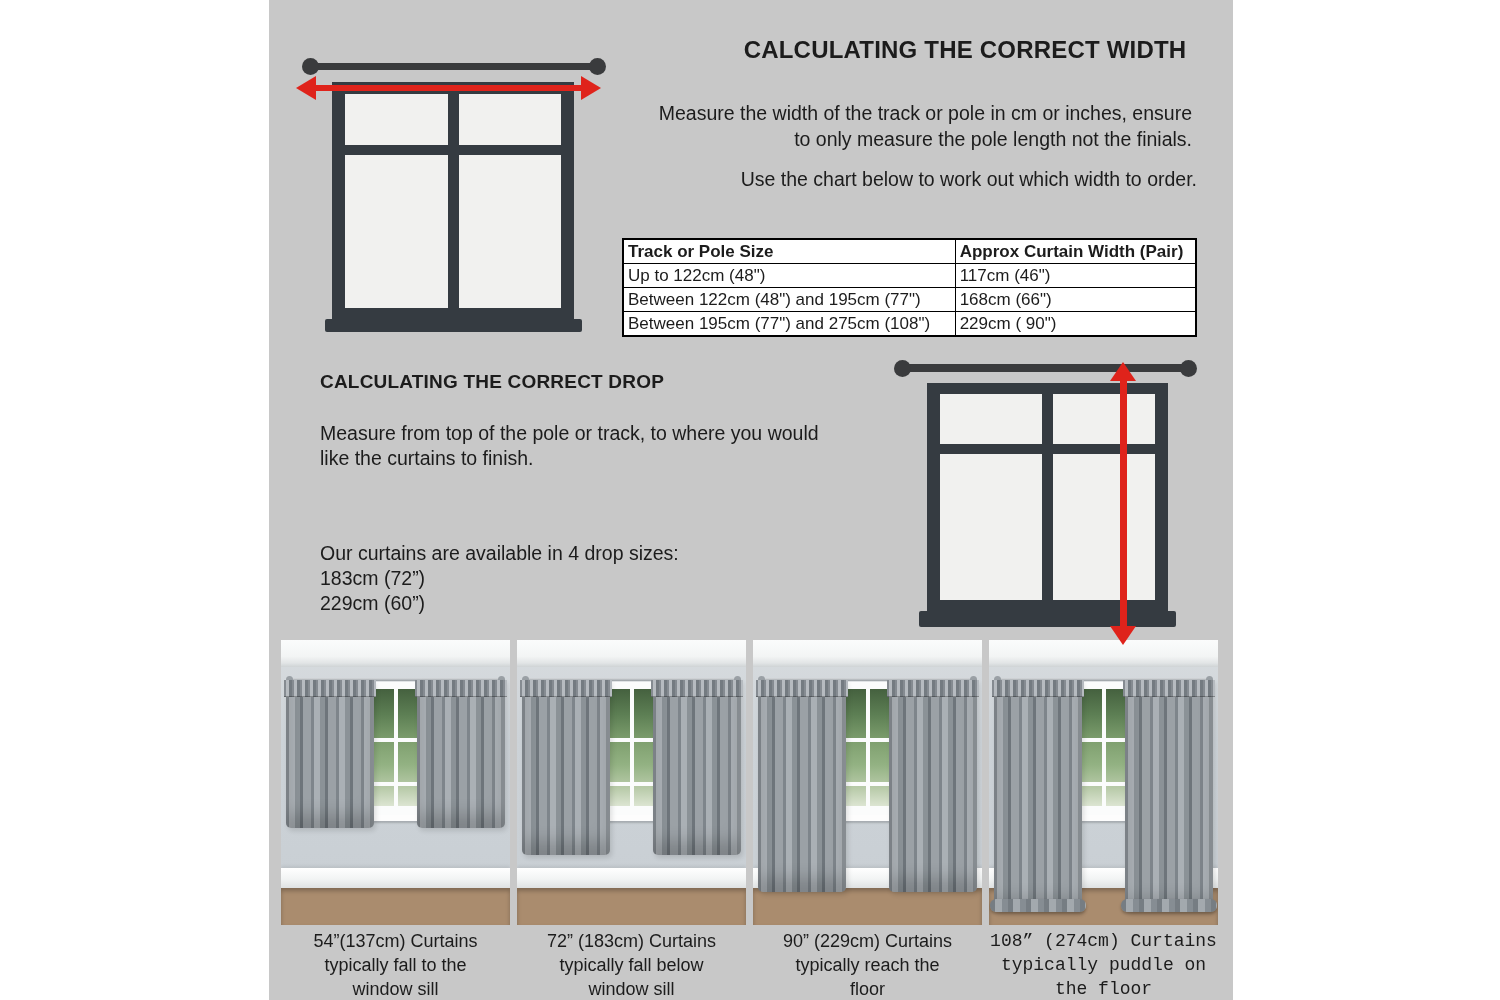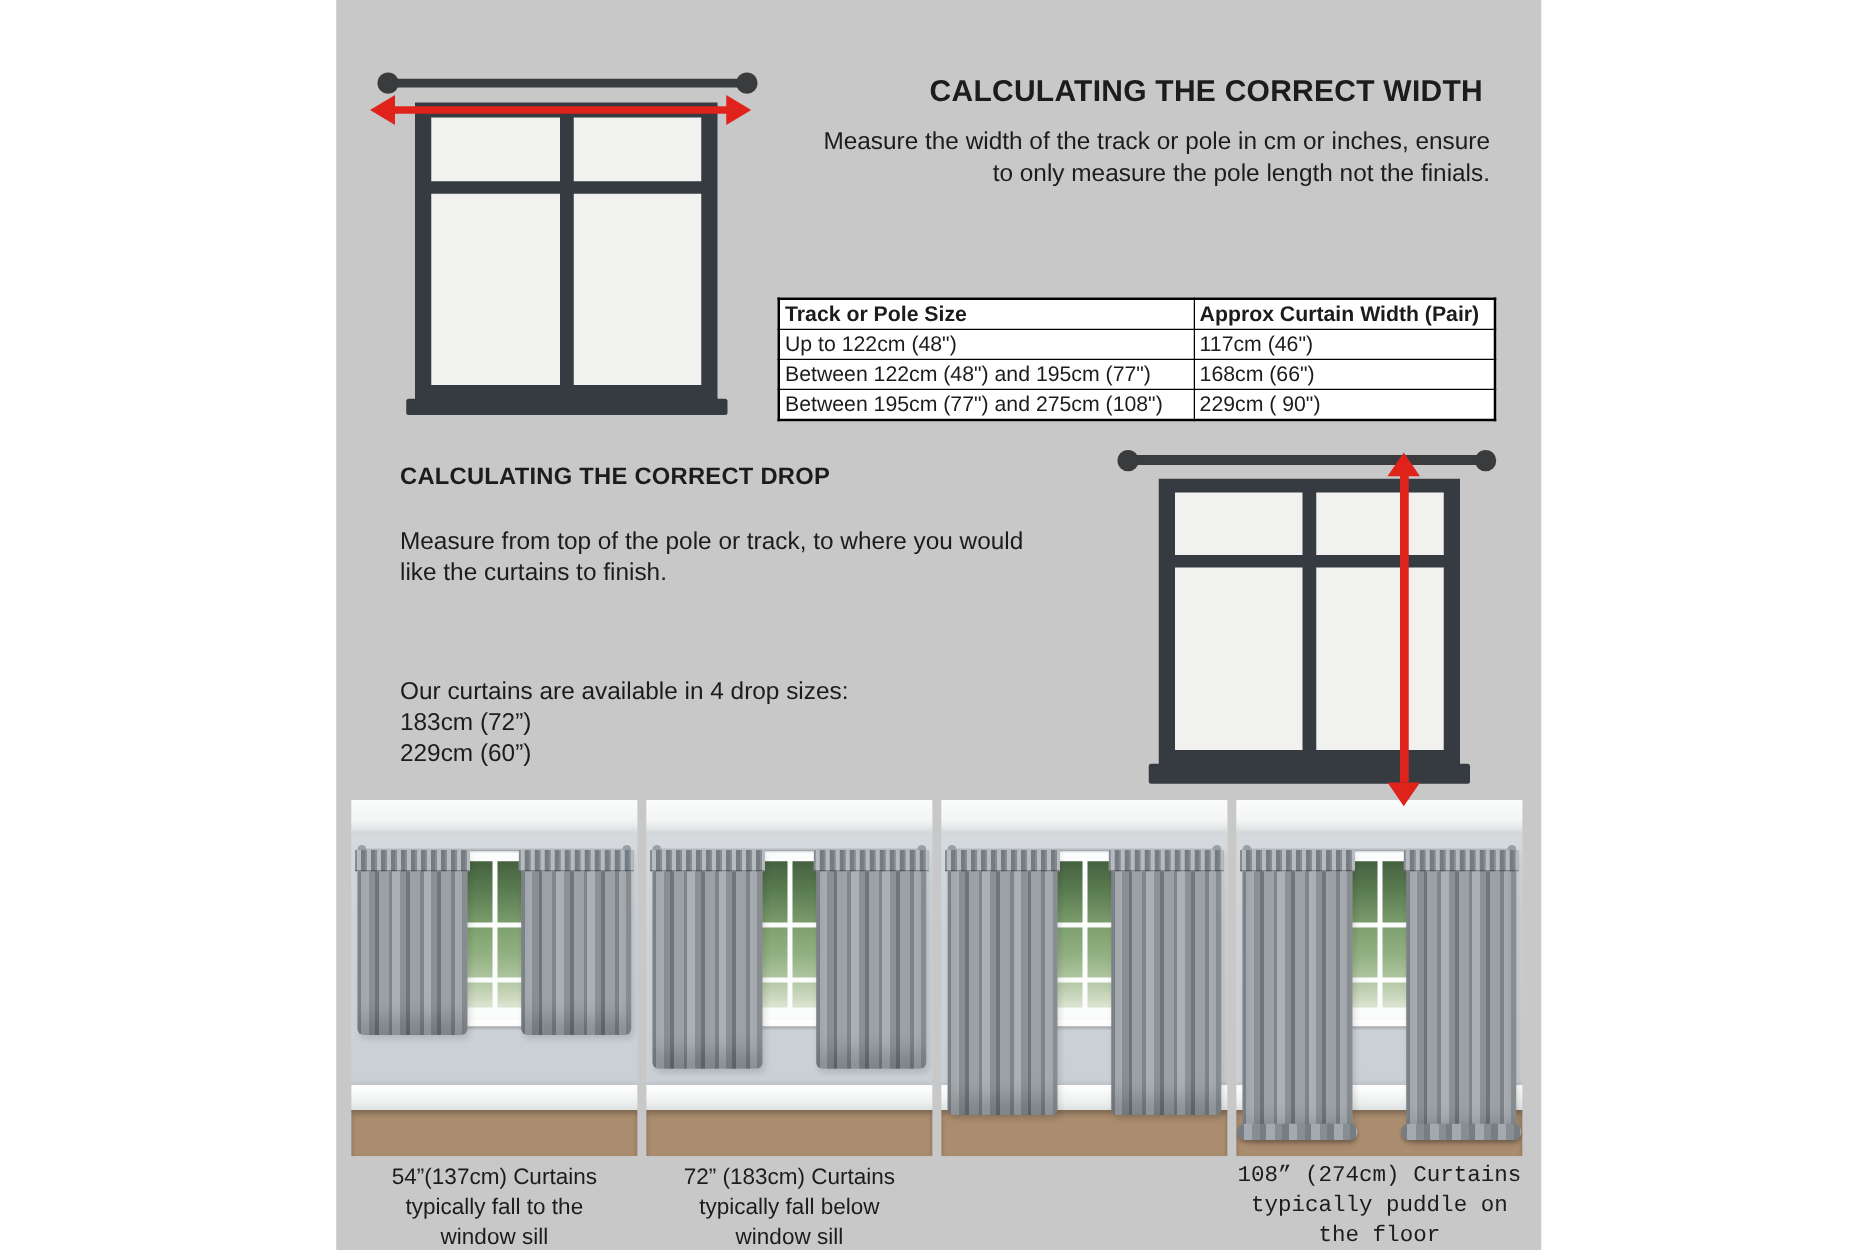--- a/index.html
+++ b/index.html
@@ -3,21 +3,21 @@
 <meta charset="utf-8">
 <style>
   html,body{margin:0;padding:0;background:#ffffff;}
   .canvas{position:relative;width:1500px;height:1000px;background:#ffffff;overflow:hidden;
           font-family:"Liberation Sans",sans-serif;color:#1c1c1c;}
   .panel{position:absolute;left:269px;top:0;width:964px;height:1000px;background:#c8c8c8;}
 
   .abs{position:absolute;}
 
   
-  .width-heading{left:665px;top:60px;width:600px;text-align:center;
+  .width-heading{left:665px;top:36px;width:600px;text-align:center;
                  font-size:24px;font-weight:bold;letter-spacing:.2px;}
   .width-paragraph{left:600px;top:100px;width:592px;text-align:right;
                    font-size:19.5px;line-height:26px;white-space:pre-line;}
   .chart-note{left:600px;top:168px;width:597px;text-align:right;font-size:19.5px;}
 
   .drop-heading{left:320px;top:371px;width:560px;font-size:19px;font-weight:bold;letter-spacing:.2px;}
   .drop-paragraph{left:320px;top:421px;width:580px;font-size:19.5px;line-height:25px;white-space:pre-line;}
   .drop-list{left:320px;top:496px;width:580px;font-size:19.5px;line-height:25px;margin-top:45px;}
 
   
@@ -95,20 +95,21 @@
 </style>
 </head>
 <body>
 
 <div class="canvas">
   <div class="panel"></div>
 
   <div class="abs width-heading">CALCULATING THE CORRECT WIDTH</div>
   <div class="abs width-paragraph">Measure the width of the track or pole in cm or inches, ensure
 to only measure the pole length not the finials.</div>
+  <div class="abs chart-note">Use the chart below to work out which width to order.</div>
 
   <table class="size-table">
     <colgroup>
         <col class="col-track">
         <col class="col-width">
       </colgroup>
     <thead>
       <tr>
         <th>Track or Pole Size</th>
         <th>Approx Curtain Width (Pair)</th>
@@ -234,16 +235,19 @@
     <div class="curtain left"></div>
     <div class="curtain right"></div>
   </figure>
 
   <div class="caption cap1">54”(137cm) Curtains
 typically fall to the
 window sill</div>
   <div class="caption cap2">72” (183cm) Curtains
 typically fall below
 window sill</div>
+  <div class="caption cap3">90” (229cm) Curtains
+typically reach the
+floor</div>
   <div class="caption cap4">108” (274cm) Curtains
 typically puddle on
 the floor</div>
 </div>
 
 </body></html>

